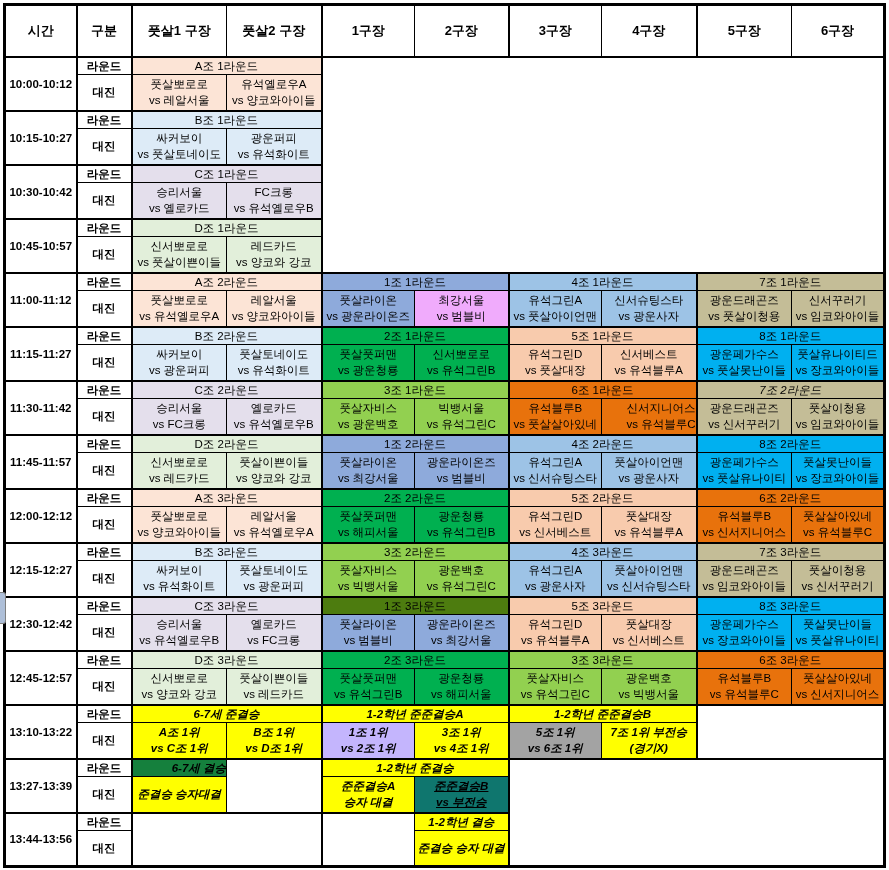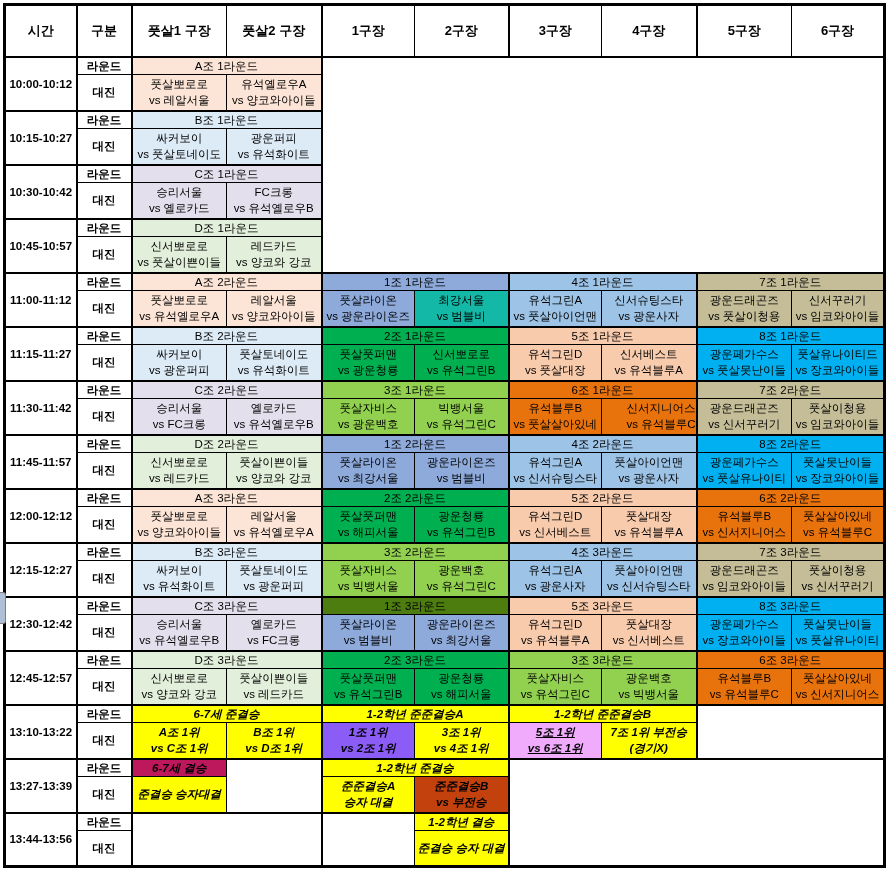--- a/index.html
+++ b/index.html
@@ -131,21 +131,21 @@
           <span class="ln">vs 유석옐로우A</span>
         </td>
         <td style="background: rgb(252, 228, 214);">
           <span class="ln">레알서울</span>
           <span class="ln">vs 양코와아이들</span>
         </td>
         <td class="bL" style="background: rgb(142, 170, 219);">
           <span class="ln">풋살라이온</span>
           <span class="ln">vs 광운라이온즈</span>
         </td>
-        <td style="background: #14b8a6;">
+        <td style="background: #f0abfc;">
           <span class="ln">최강서울</span>
           <span class="ln">vs 범블비</span>
         </td>
         <td class="bL" style="background: rgb(157, 195, 230);">
           <span class="ln">유석그린A</span>
           <span class="ln">vs 풋살아이언맨</span>
         </td>
         <td style="background: rgb(157, 195, 230);">
           <span class="ln">신서슈팅스타</span>
           <span class="ln">vs 광운사자</span>
@@ -201,21 +201,21 @@
           <span class="ln">풋살유나이티드</span>
           <span class="ln">vs 장코와아이들</span>
         </td>
       </tr>
       <tr class="r1 rt">
         <td class="time" rowspan="2">11:30-11:42</td>
         <td class="cat bL">라운드</td>
         <td class="bL" colspan="2" style="background: rgb(228, 223, 236);">C조 2라운드</td>
         <td class="bL" colspan="2" style="background: rgb(146, 208, 80);">3조 1라운드</td>
         <td class="bL" colspan="2" style="background: rgb(232, 114, 12);">6조 1라운드</td>
-        <td class="bL" colspan="2" style="background: rgb(196, 189, 151);">7조 2라운드</td>
+        <td class="bL" colspan="2" style="background: rgb(196, 189, 151); font-style: italic;">7조 2라운드</td>
       </tr>
       <tr class="r2">
         <td class="cat bL">대진</td>
         <td class="bL" style="background: rgb(228, 223, 236);">
           <span class="ln">승리서울</span>
           <span class="ln">vs FC크롱</span>
         </td>
         <td style="background: rgb(228, 223, 236);">
           <span class="ln">옐로카드</span>
           <span class="ln">vs 유석옐로우B</span>
@@ -471,55 +471,55 @@
       <tr class="r2">
         <td class="cat bL">대진</td>
         <td class="bL Y" style="background: rgb(255, 255, 0);">
           <span class="ln">A조 1위</span>
           <span class="ln">vs C조 1위</span>
         </td>
         <td class="Y" style="background: rgb(255, 255, 0);">
           <span class="ln">B조 1위</span>
           <span class="ln">vs D조 1위</span>
         </td>
-        <td class="bL Y" style="background: #8b5cf6;">
+        <td class="bL Y" style="background: #c4b5fd;">
           <span class="ln">1조 1위</span>
           <span class="ln">vs 2조 1위</span>
         </td>
         <td class="Y" style="background: rgb(255, 255, 0);">
           <span class="ln">3조 1위</span>
           <span class="ln">vs 4조 1위</span>
         </td>
-        <td class="bL Y" style="background: #f0abfc; text-decoration: underline;">
+        <td class="bL Y" style="background: #a3a3a3;">
           <span class="ln">5조 1위</span>
           <span class="ln">vs 6조 1위</span>
         </td>
         <td class="Y" style="background: rgb(255, 255, 0);">
           <span class="ln">7조 1위 부전승</span>
           <span class="ln">(경기X)</span>
         </td>
       </tr>
       <tr class="r1 rt">
         <td class="time" rowspan="2">13:27-13:39</td>
         <td class="cat bL">라운드</td>
-        <td class="bL Y" colspan="1" style="background: #be185d;">6-7세 결승</td>
+        <td class="bL Y" colspan="1" style="background: #15803d; text-align: right;">6-7세 결승</td>
         <td colspan="1" rowspan="2"></td>
         <td class="bL Y" colspan="2" style="background: rgb(255, 255, 0);">1-2학년 준결승</td>
         <td class="bL" colspan="4" rowspan="4"></td>
       </tr>
       <tr class="r2">
         <td class="cat bL">대진</td>
         <td class="bL Y" style="background: rgb(255, 255, 0);">
           <span class="ln">준결승 승자대결</span>
         </td>
         <td class="bL Y" style="background: rgb(255, 255, 0);">
           <span class="ln">준준결승A</span>
           <span class="ln">승자 대결</span>
         </td>
-        <td class="Y" style="background: #c2410c;">
+        <td class="Y" style="background: #0f766e; text-decoration: underline;">
           <span class="ln">준준결승B</span>
           <span class="ln">vs 부전승</span>
         </td>
       </tr>
       <tr class="r1 rt">
         <td class="time" rowspan="2">13:44-13:56</td>
         <td class="cat bL">라운드</td>
         <td class="bL" colspan="2" rowspan="2"></td>
         <td class="bL" colspan="1" rowspan="2"></td>
         <td class="Y" colspan="1" style="background: rgb(255, 255, 0);">1-2학년 결승</td>

